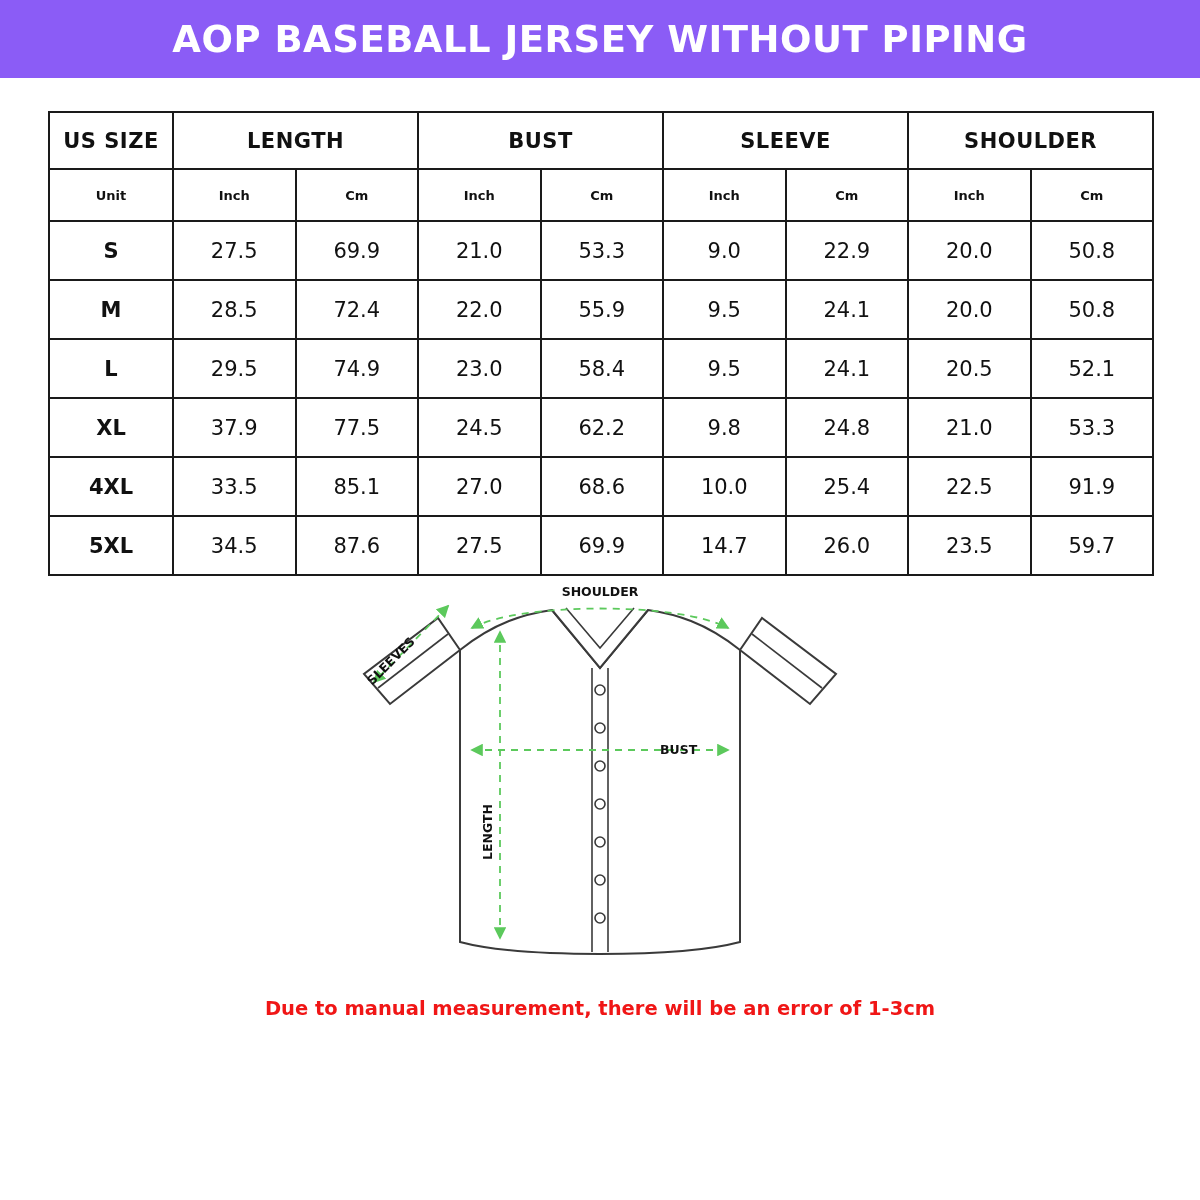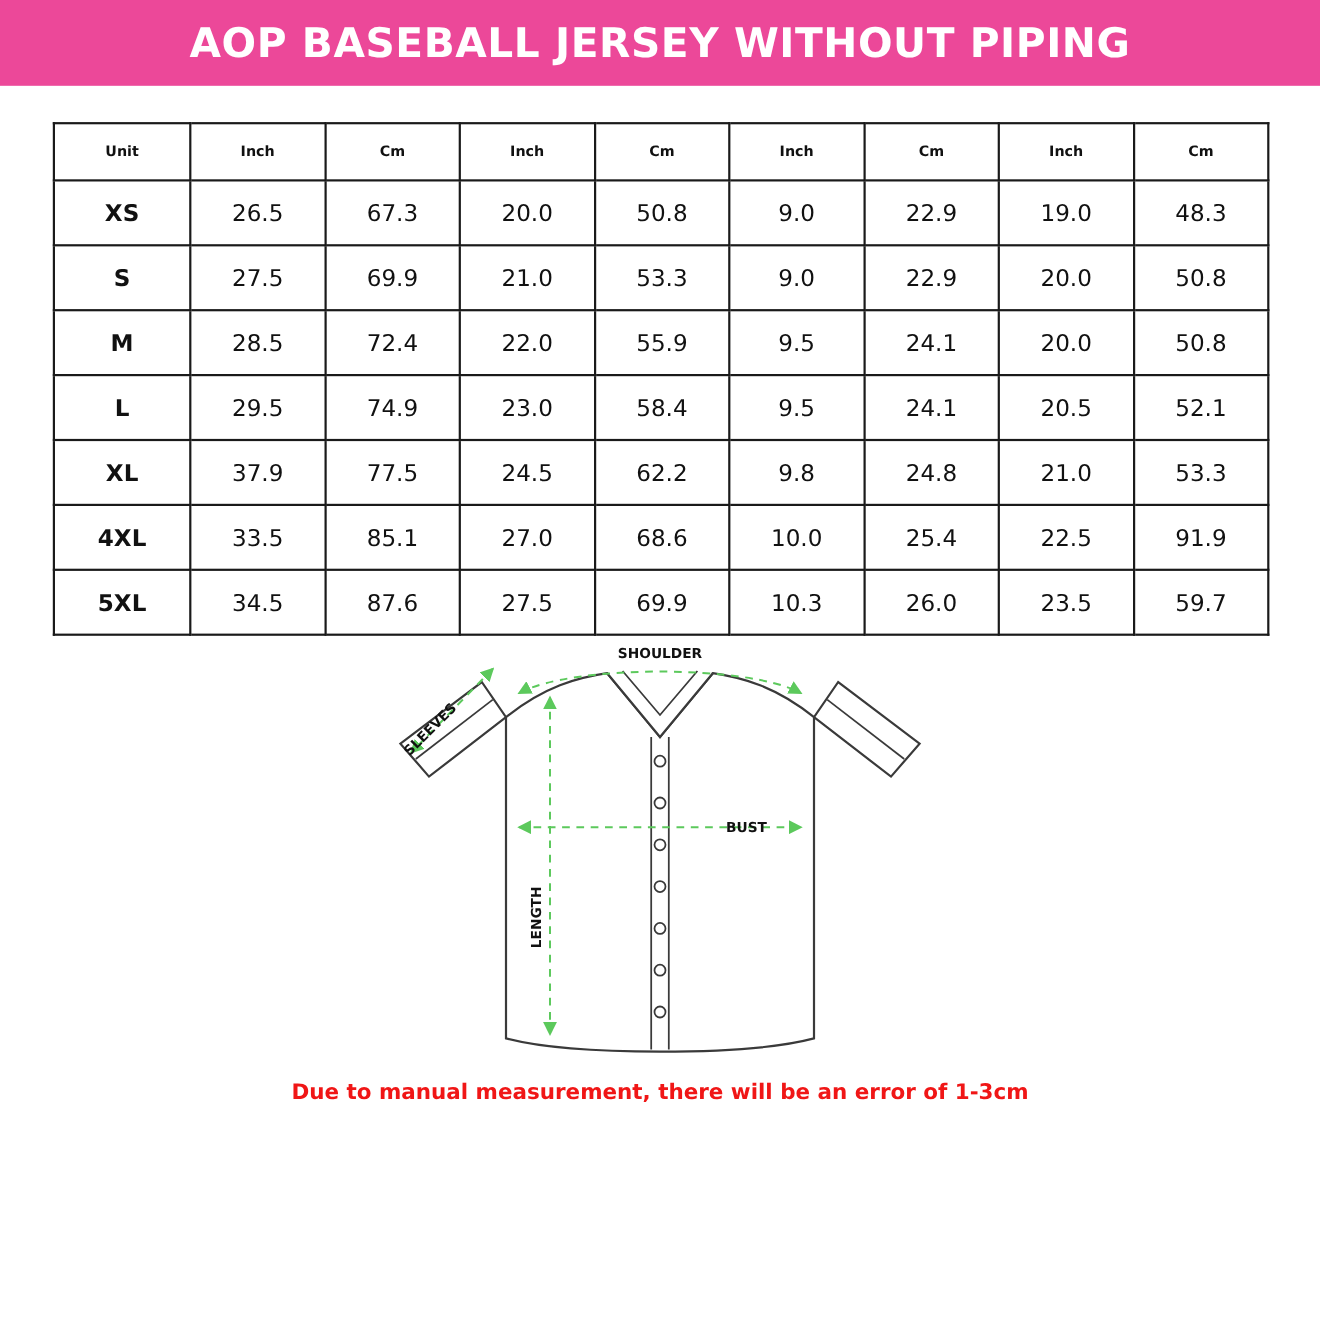--- a/index.html
+++ b/index.html
@@ -15,21 +15,21 @@
   }
   .page {
     position: relative;
     width: 1200px;
     height: 1200px;
   }
   
   .banner {
     width: 1200px;
     height: 78px;
-    background: #ec4899;
+    background: #8b5cf6;
     display: flex;
     align-items: center;
     justify-content: center;
   }
   .banner-title {
     color: #ffffff;
     font-size: 37px;
     font-weight: bold;
     letter-spacing: 0.5px;
     text-align: center;
@@ -87,21 +87,21 @@
   .diagram-svg {
     display: block;
     margin: 0 auto;
   }
   .footnote {
     text-align: center;
     color: #f01616;
     font-size: 19.5px;
     font-weight: bold;
     font-family: "DejaVu Sans", sans-serif;
-    margin-top: 2px;
+    margin-top: 20px;
   }
   .lbl {
     font-family: "DejaVu Sans", sans-serif;
     font-size: 12.5px;
     font-weight: bold;
     fill: #111111;
   }
 </style>
 </head>
 <body>
@@ -119,44 +119,40 @@
           <col class="c-num">
           <col class="c-num">
           <col class="c-num">
           <col class="c-num">
         <col class="c-num">
           <col class="c-num">
           <col class="c-num">
           <col class="c-num">
       </colgroup>
       <thead>
+        <tr class="hdr-row">
+          <th>US SIZE</th>
+          <th colspan="2">LENGTH</th>
+          <th colspan="2">BUST</th>
+          <th colspan="2">SLEEVE</th>
+          <th colspan="2">SHOULDER</th>
+        </tr>
         <tr class="unit-row">
           <td>Unit</td>
           <td>Inch</td>
           <td>Cm</td>
           <td>Inch</td>
           <td>Cm</td>
           <td>Inch</td>
           <td>Cm</td>
           <td>Inch</td>
           <td>Cm</td>
         </tr>
       </thead>
       <tbody>
-        <tr class="data-row">
-          <td class="size-cell">XS</td>
-          <td>26.5</td>
-          <td>67.3</td>
-          <td>20.0</td>
-          <td>50.8</td>
-          <td>9.0</td>
-          <td>22.9</td>
-          <td>19.0</td>
-          <td>48.3</td>
-        </tr>
         <tr class="data-row">
           <td class="size-cell">S</td>
           <td>27.5</td>
           <td>69.9</td>
           <td>21.0</td>
           <td>53.3</td>
           <td>9.0</td>
           <td>22.9</td>
           <td>20.0</td>
           <td>50.8</td>
@@ -204,21 +200,21 @@
           <td>25.4</td>
           <td>22.5</td>
           <td>91.9</td>
         </tr>
         <tr class="data-row">
           <td class="size-cell">5XL</td>
           <td>34.5</td>
           <td>87.6</td>
           <td>27.5</td>
           <td>69.9</td>
-          <td>10.3</td>
+          <td>14.7</td>
           <td>26.0</td>
           <td>23.5</td>
           <td>59.7</td>
         </tr>
       </tbody>
     </table>
   </div>
 
   <div class="diagram-area">
     <svg class="diagram-svg" width="560" height="395" viewBox="0 0 560 395">

